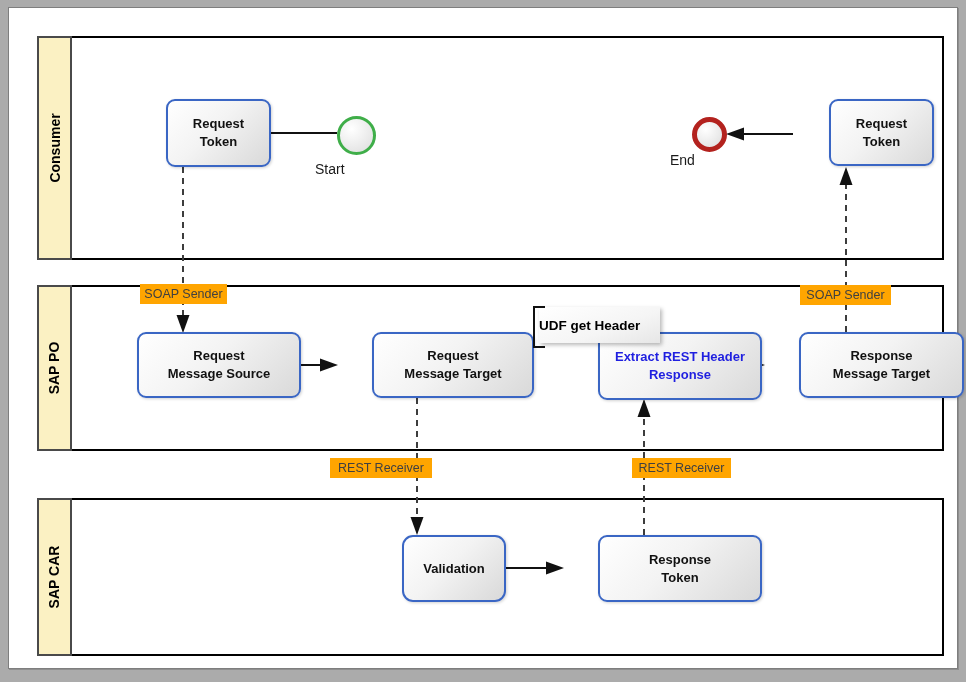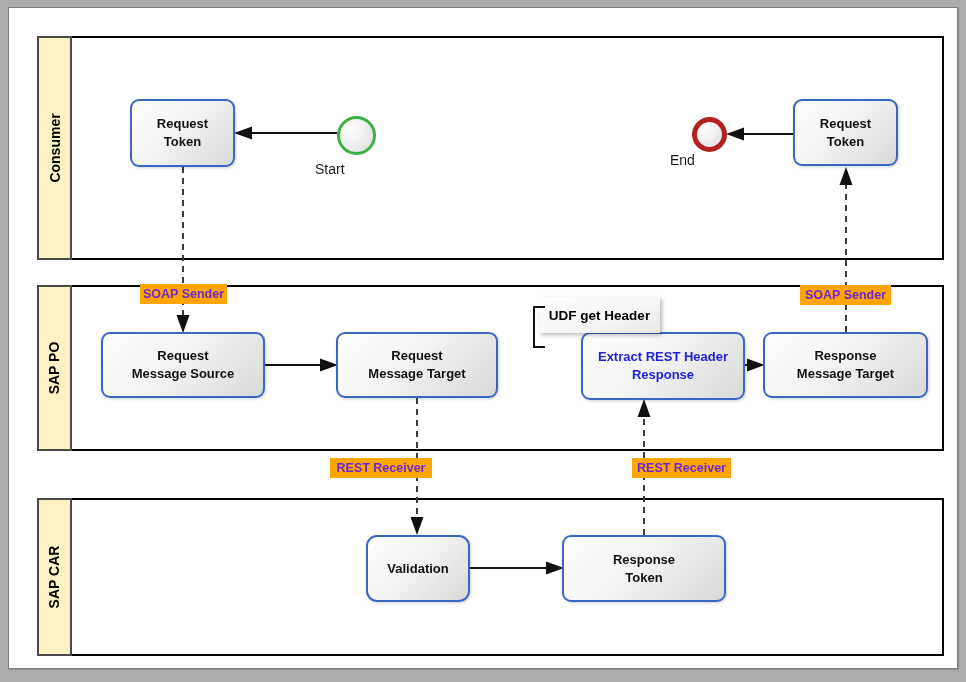--- a/index.html
+++ b/index.html
@@ -58,20 +58,21 @@
     display: flex;
     align-items: center;
     justify-content: center;
     text-align: center;
     font-weight: bold;
     font-size: 13px;
     line-height: 1.35;
     color: #111;
     white-space: pre-line;
     z-index: 5;
+    margin-left: 36px;
   }
   .task--link-text { color: #1F1FE0; }
 
   
   .event {
     position: absolute;
     border-radius: 50%;
     background: radial-gradient(circle at 35% 30%, #ffffff 0%, #ececec 55%, #dcdcdc 100%);
     z-index: 5;
   }
@@ -93,44 +94,43 @@
     color: #1a1a1a;
     z-index: 5;
   }
   .label-start { left: 315px; top: 161px; }
   .label-end   { left: 670px; top: 152px; }
 
   
   .adapter {
     position: absolute;
     background: #FFA500;
-    color: #6d28d9;
-    font-weight: bold;
+    color: #404040;
+    font-weight: normal;
     font-size: 12.5px;
     display: flex;
     align-items: center;
     justify-content: center;
     z-index: 6;
     white-space: nowrap;
   }
   .adapter-soap-left  { left: 140px; top: 284px; width: 87px;  height: 20px; }
   .adapter-soap-right { left: 800px; top: 285px; width: 91px;  height: 20px; }
   .adapter-rest-left  { left: 330px; top: 458px; width: 102px; height: 20px; }
   .adapter-rest-right { left: 632px; top: 458px; width: 99px;  height: 20px; }
 
   
   .note {
     position: absolute;
-    left: 539px; top: 297px;
+    left: 539px; top: 307px;
     width: 121px; height: 36px;
     background: linear-gradient(160deg, #ffffff 0%, #f5f5f5 60%, #e6e6e6 100%);
     box-shadow: 2px 2px 4px rgba(0,0,0,0.28);
     display: flex;
     align-items: center;
-    justify-content: center;
     font-weight: bold;
     font-size: 13.5px;
     color: #000;
     z-index: 7;
     white-space: nowrap;
   }
   .note-bracket {
     position: absolute;
     left: 533px; top: 306px;
     width: 10px; height: 38px;
@@ -150,21 +150,21 @@
   }
   .flow-solid  { stroke: #111; stroke-width: 2; fill: none; }
   .flow-dashed { stroke: #3D3D3D; stroke-width: 2; fill: none; stroke-dasharray: 6 5; }
   .arrowhead   { fill: #111; stroke: none; }
 
   
   #t-req-token-l  { left: 130px; top: 99px;  width: 101px; height: 64px; }
   #t-req-token-r  { left: 793px; top: 99px;  width: 101px; height: 63px; }
   #t-req-msg-src  { left: 101px; top: 332px; width: 160px; height: 62px; }
   #t-req-msg-tgt  { left: 336px; top: 332px; width: 158px; height: 62px; }
-  #t-extract      { left: 581px; top: 332px; width: 160px; height: 64px; }
+  #t-extract      { left: 562px; top: 332px; width: 160px; height: 64px; }
   #t-resp-msg-tgt { left: 763px; top: 332px; width: 161px; height: 62px; }
   #t-validation   { left: 366px; top: 535px; width: 100px; height: 63px; border-radius: 11px; }
   #t-resp-token   { left: 562px; top: 535px; width: 160px; height: 63px; }
 </style>
 </head>
 <body>
 
 <div class="page">
 
   <div class="lane-body lane-consumer"></div>

